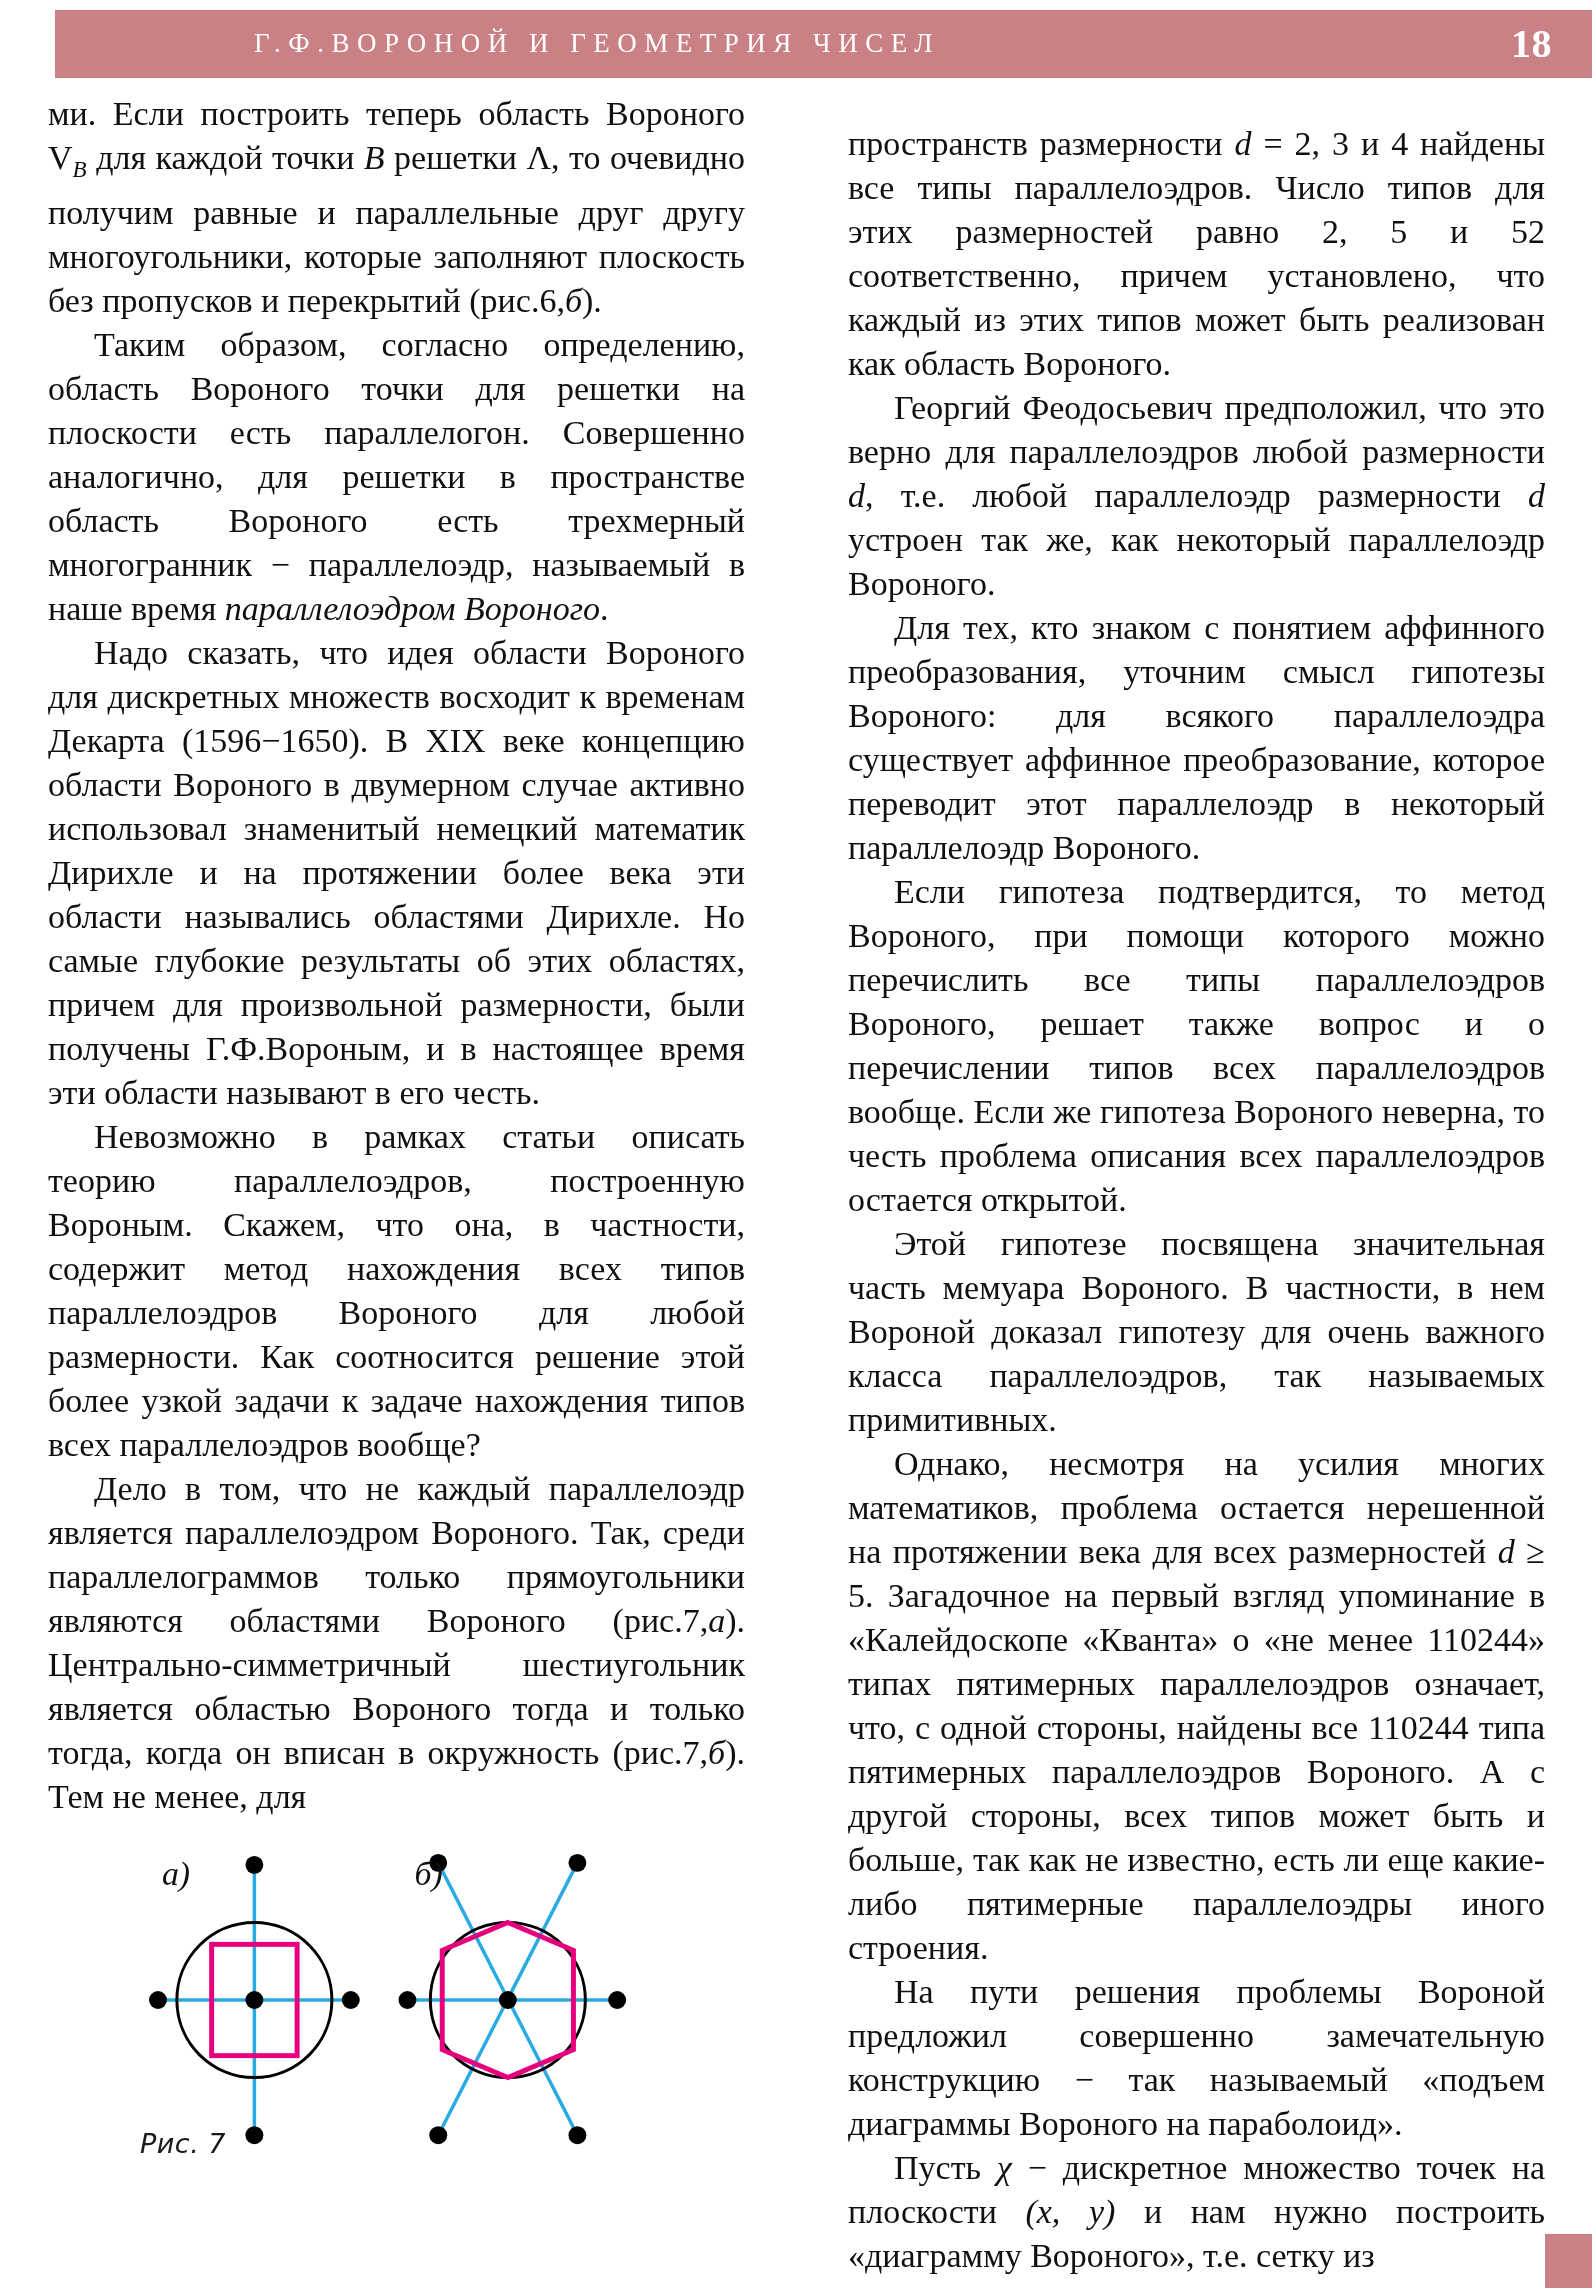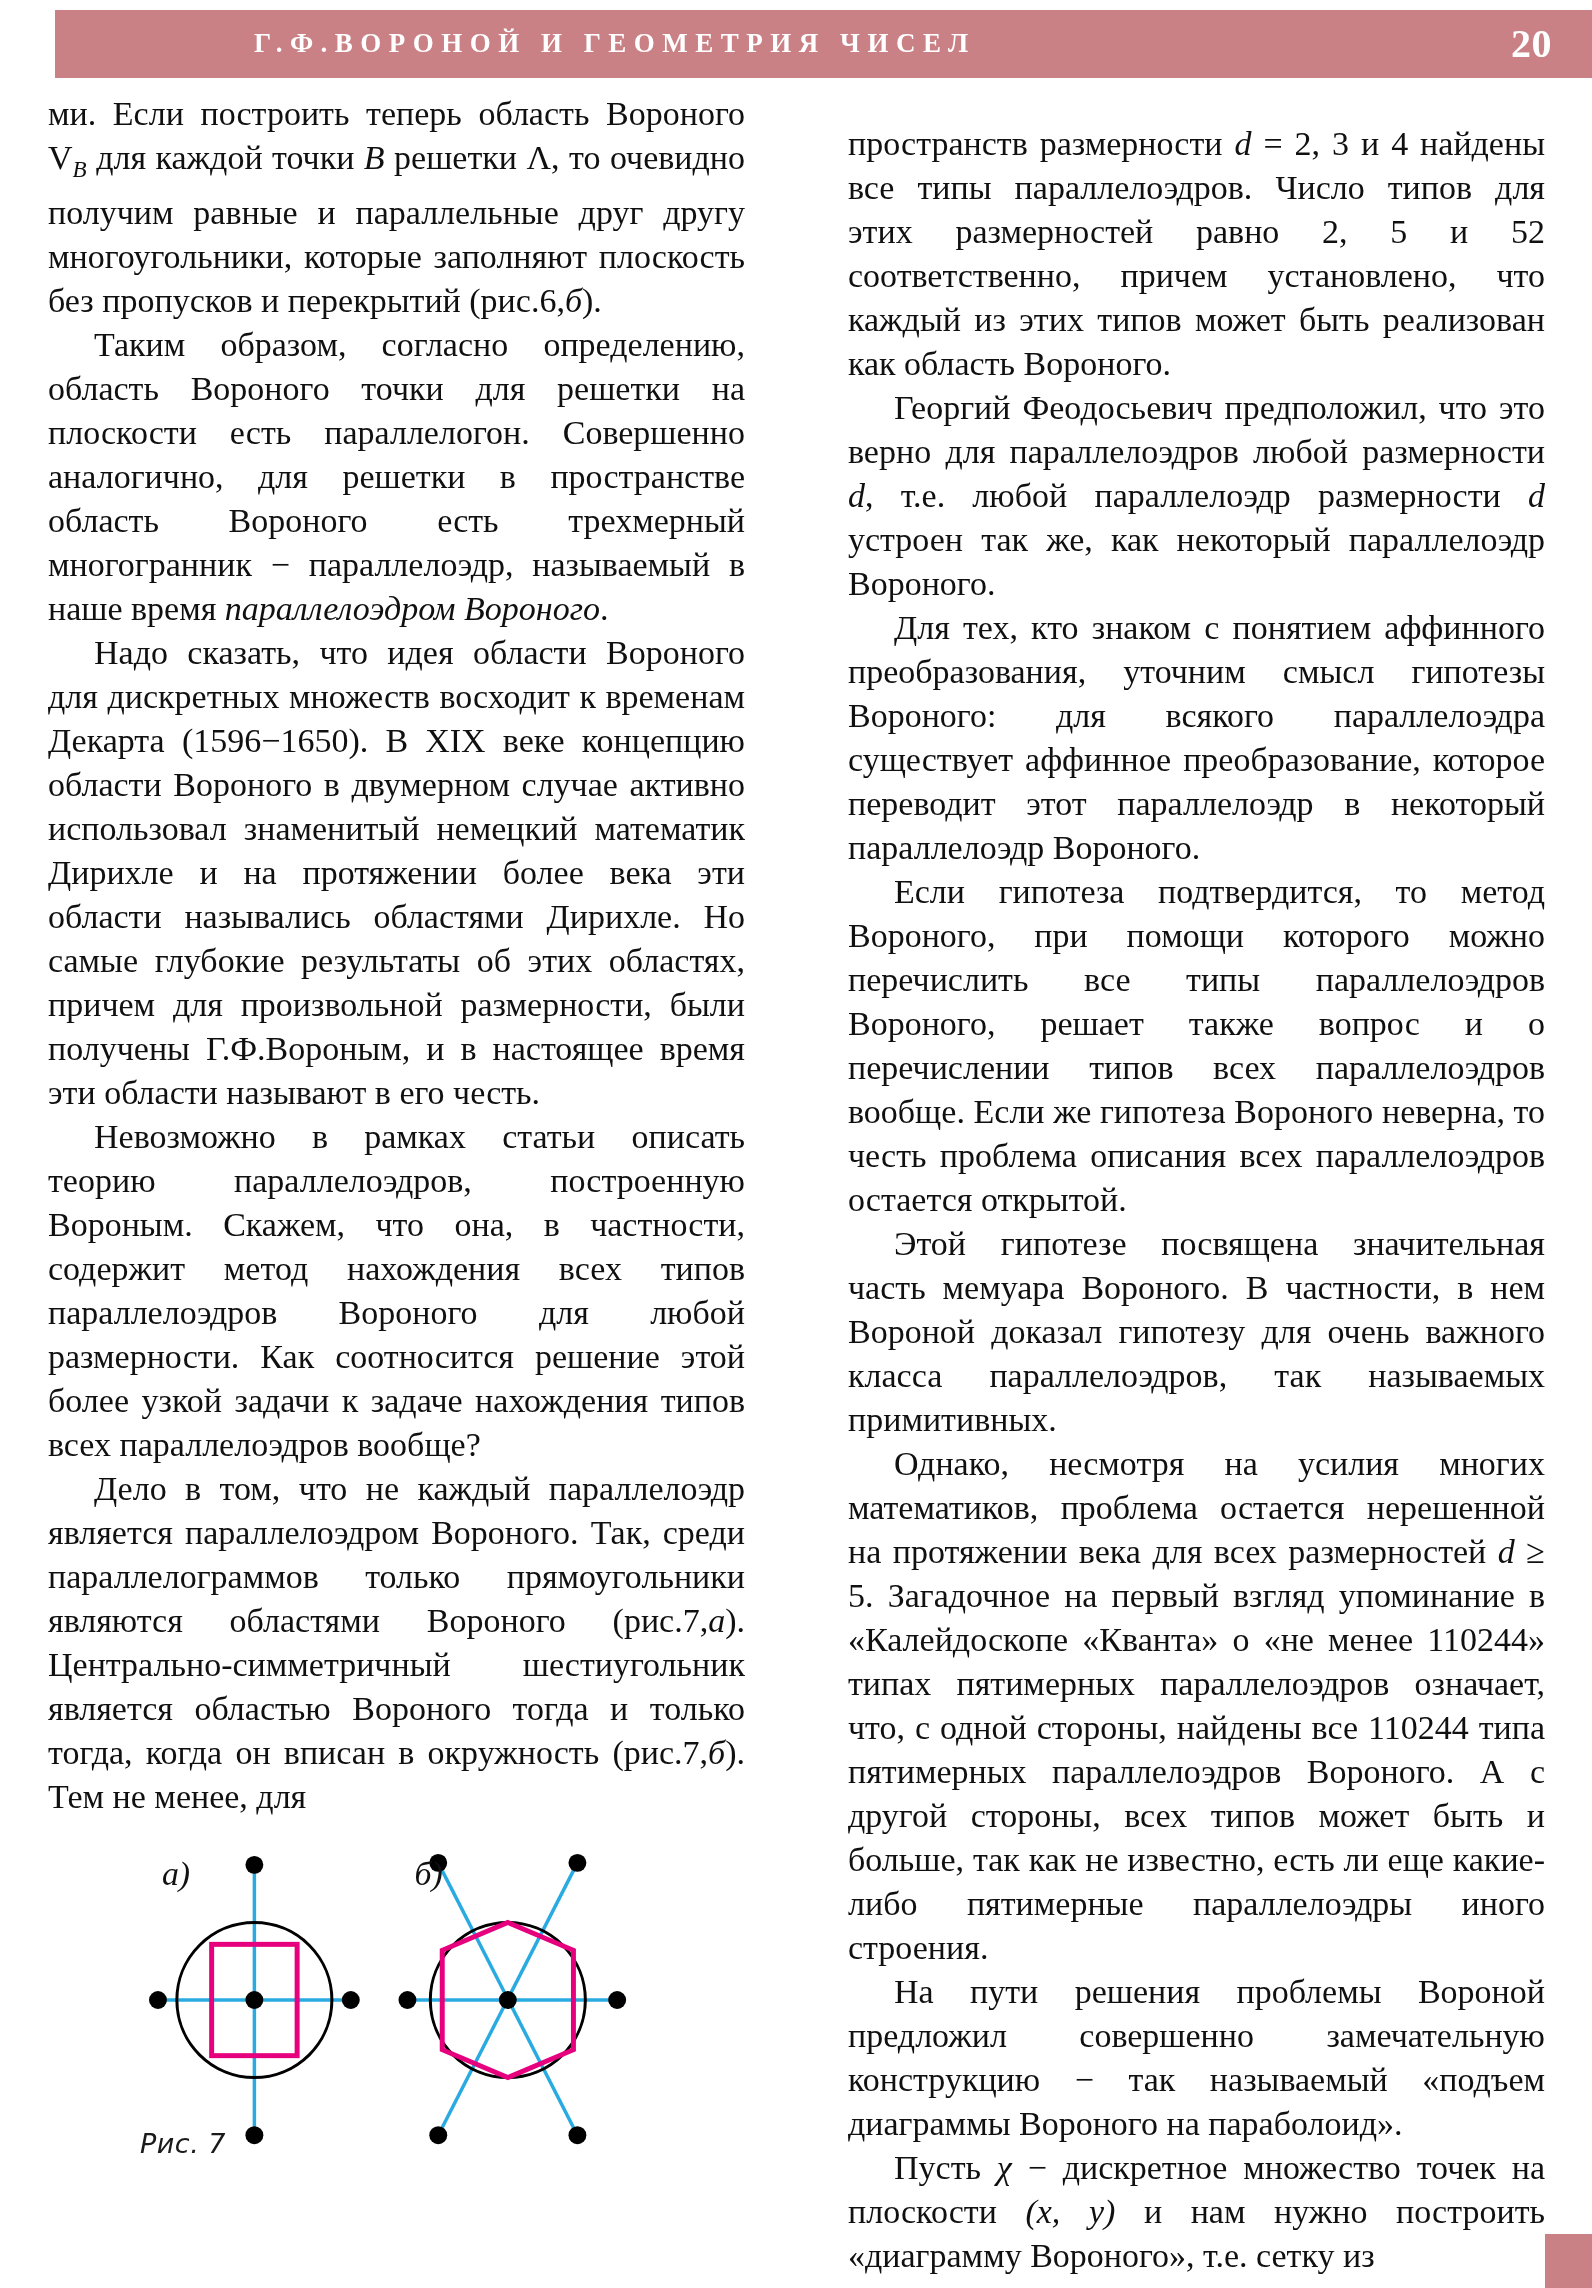--- a/index.html
+++ b/index.html
@@ -26,21 +26,21 @@
     box-sizing: border-box;
   }
   .header-title {
     position: absolute;
     left: 199px;
     top: 50%;
     transform: translateY(-52%);
     color: #ffffff;
     font-family: "Liberation Serif", "DejaVu Serif", serif;
     font-size: 27px;
-    font-weight: 700;
+    font-weight: 400;
     letter-spacing: 7.5px;
     white-space: nowrap;
   }
   .header-page-number {
     position: absolute;
     right: 40px;
     top: 50%;
     transform: translateY(-52%);
     color: #ffffff;
     font-family: "Liberation Serif", "DejaVu Serif", serif;
@@ -118,21 +118,21 @@
     width: 47px;
     height: 55px;
     background: #c98185;
   }
 </style>
 </head>
 <body>
 
 <div class="header-banner">
   <div class="header-title">Г.Ф.ВОРОНОЙ И ГЕОМЕТРИЯ ЧИСЕЛ</div>
-  <div class="header-page-number">20</div>
+  <div class="header-page-number">18</div>
 </div>
 
 <div class="content">
 
   <div class="column column-left">
     <p class="para first">ми. Если построить теперь область Вороного V<span class="sub">B</span> для каждой точки <span class="mathvar">B</span> решетки Λ, то очевидно получим равные и параллельные друг другу многоугольники, которые заполняют плоскость без пропусков и перекрытий (рис.6,<i>б</i>).</p>
     <p class="para">Таким образом, согласно определению, область Вороного точки для решетки на плоскости есть параллелогон. Совершенно аналогично, для решетки в пространстве область Вороного есть трехмерный многогранник − параллелоэдр, называемый в наше время <i>параллелоэдром Вороного</i>.</p>
     <p class="para">Надо сказать, что идея области Вороного для дискретных множеств восходит к временам Декарта (1596−1650). В XIX веке концепцию области Вороного в двумерном случае активно использовал знаменитый немецкий математик Дирихле и на протяжении более века эти области назывались областями Дирихле. Но самые глубокие результаты об этих областях, причем для произвольной размерности, были получены Г.Ф.Вороным, и в настоящее время эти области называют в его честь.</p>
     <p class="para">Невозможно в рамках статьи описать теорию параллелоэдров, построенную Вороным. Скажем, что она, в частности, содержит метод нахождения всех типов параллелоэдров Вороного для любой размерности. Как соотносится решение этой более узкой задачи к задаче нахождения типов всех параллелоэдров вообще?</p>
     <p class="para">Дело в том, что не каждый параллелоэдр является параллелоэдром Вороного. Так, среди параллелограммов только прямоугольники являются областями Вороного (рис.7,<i>а</i>). Центрально-симметричный шестиугольник является областью Вороного тогда и только тогда, когда он вписан в окружность (рис.7,<i>б</i>). Тем не менее, для</p>

